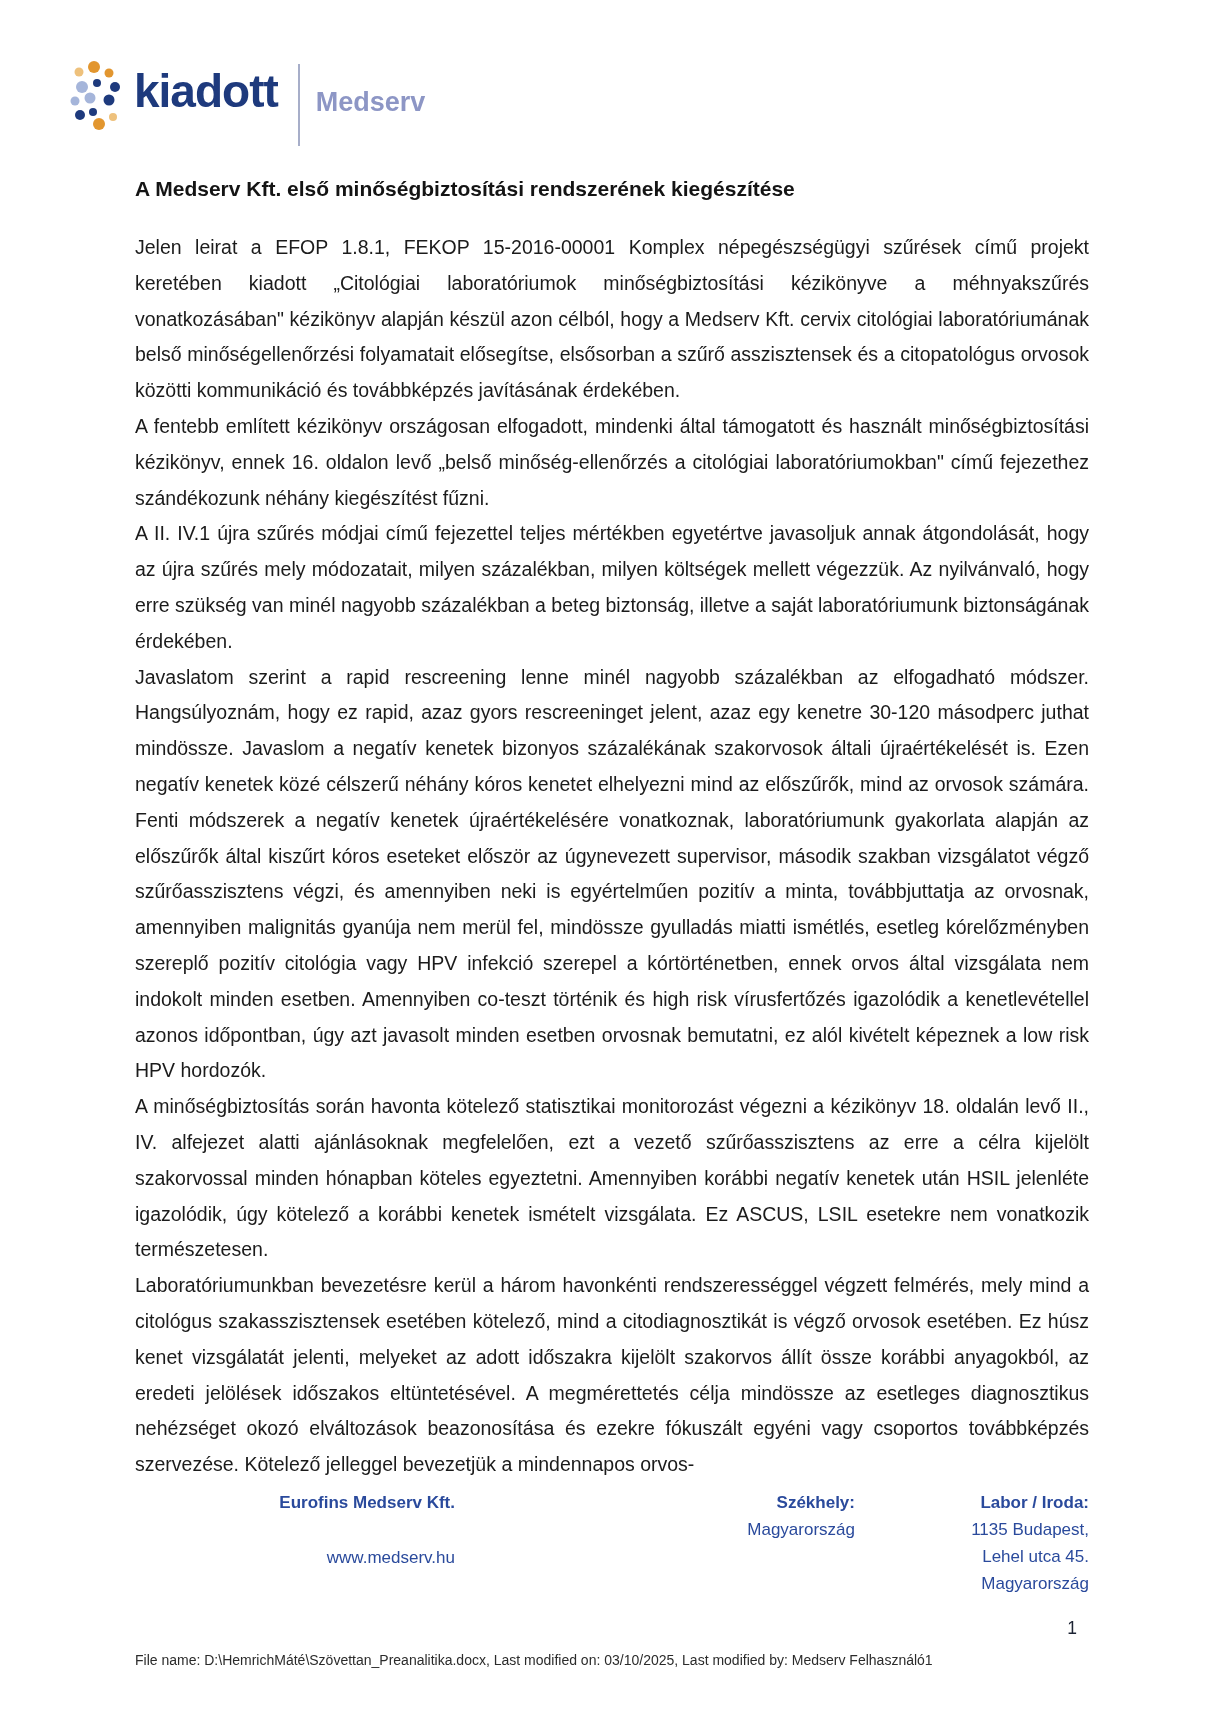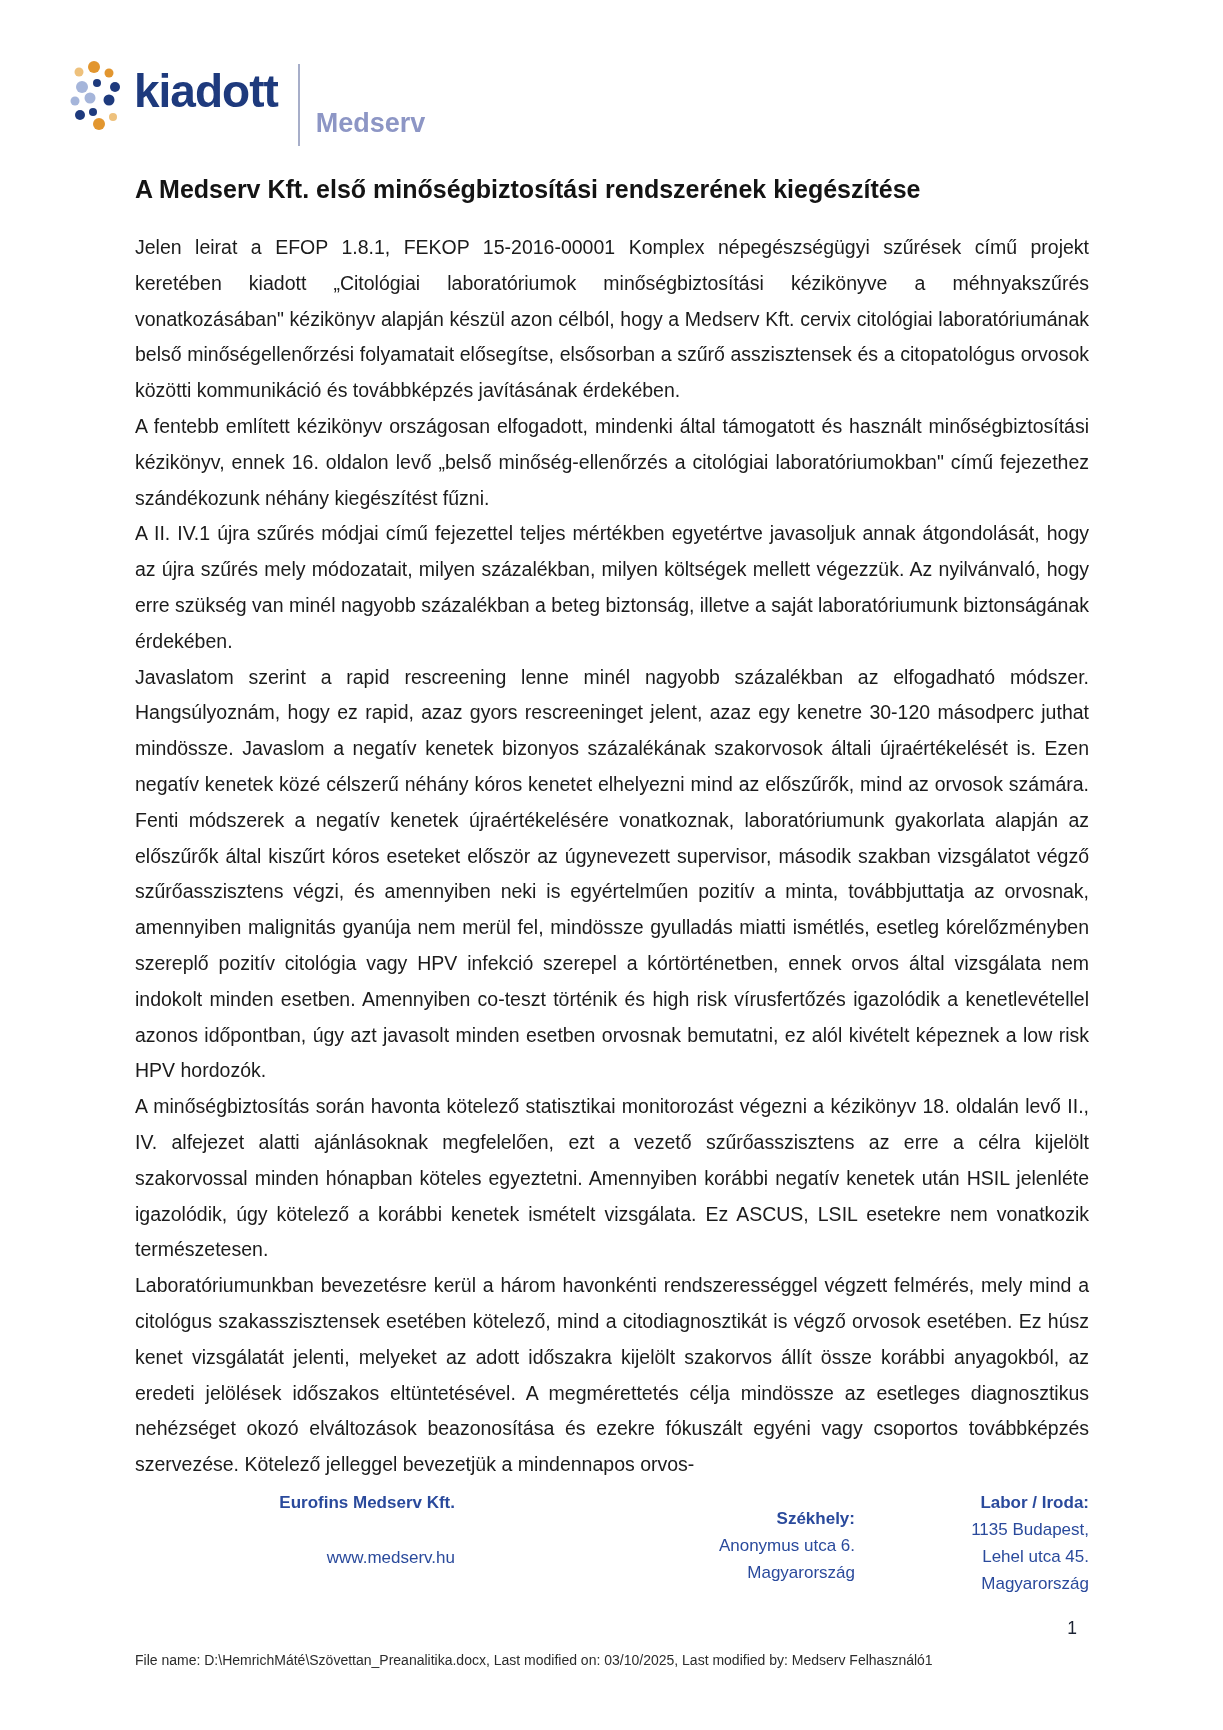--- a/index.html
+++ b/index.html
@@ -44,32 +44,32 @@
     width:2px;height:82px;
     background:#a7aec9;
     margin-left:20px;
     margin-top:12px;
   }
   .medserv-word{
     font-size:27px;
     font-weight:bold;
     color:var(--medserv-blue);
     margin-left:16px;
-    margin-top:58px;
+    margin-top:37px;
     line-height:1;
   }
   
   .content{
     position:absolute;
     left:135px;
     top:176px;
     width:954px;
   }
   .doc-title{
-    font-size:25px;
+    font-size:21px;
     font-weight:bold;
     color:#141414;
     margin:0 0 28px 0;
     line-height:26px;
   }
   .content p{
     margin:0;
     font-size:19.5px;
     line-height:35.8px;
     text-align:justify;
@@ -81,21 +81,21 @@
     left:135px;
     top:1489px;
     width:954px;
     display:flex;
     color:var(--footer-blue);
     font-size:17px;
     line-height:27px;
     text-align:right;
   }
   .f-col-company{width:320px;}
-  .f-col-hq{width:400px;margin-top:16px;}
+  .f-col-hq{width:400px;}
   .f-col-lab{flex:1;}
   .f-bold{font-weight:bold;}
   .f-website{margin-top:28px;}
   .page-number{
     position:absolute;
     right:146px;
     top:1618px;
     font-size:17.5px;
     color:#1c2333;
   }
@@ -143,21 +143,20 @@
     <p>Laboratóriumunkban bevezetésre kerül a három havonkénti rendszerességgel végzett felmérés, mely mind a citológus szakasszisztensek esetében kötelező, mind a citodiagnosztikát is végző orvosok esetében. Ez húsz kenet vizsgálatát jelenti, melyeket az adott időszakra kijelölt szakorvos állít össze korábbi anyagokból, az eredeti jelölések időszakos eltüntetésével. A megmérettetés célja mindössze az esetleges diagnosztikus nehézséget okozó elváltozások beazonosítása és ezekre fókuszált egyéni vagy csoportos továbbképzés szervezése. Kötelező jelleggel bevezetjük a mindennapos orvos-</p>
   </main>
 
   <footer class="page-footer">
     <div class="f-col-company">
       <div class="f-bold">Eurofins Medserv Kft.</div>
       <div class="f-website">www.medserv.hu</div>
     </div>
     <div class="f-col-hq">
       <div class="f-bold">Székhely:</div>
-      <div>Anonymus utca 6.</div>
       <div>Magyarország</div>
     </div>
     <div class="f-col-lab">
       <div class="f-bold">Labor / Iroda:</div>
       <div>1135 Budapest,</div>
       <div>Lehel utca 45.</div>
       <div>Magyarország</div>
     </div>
   </footer>
 

